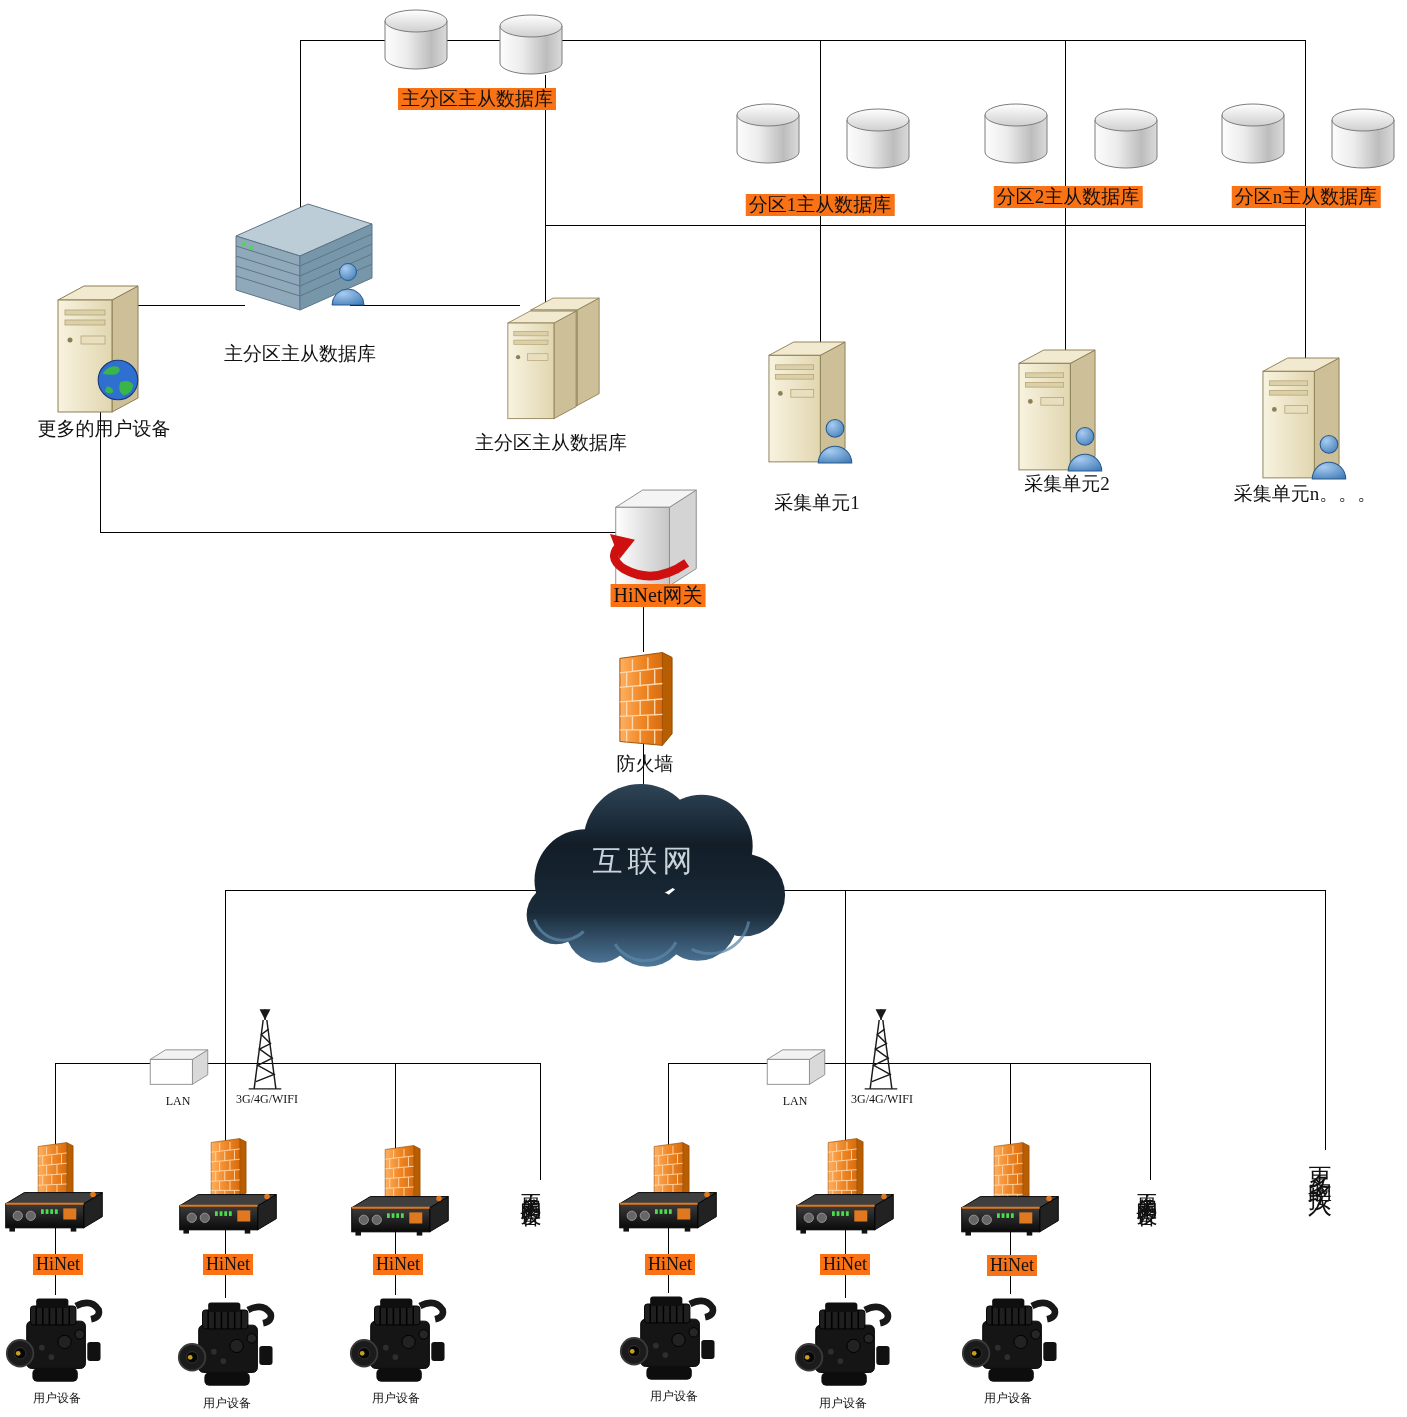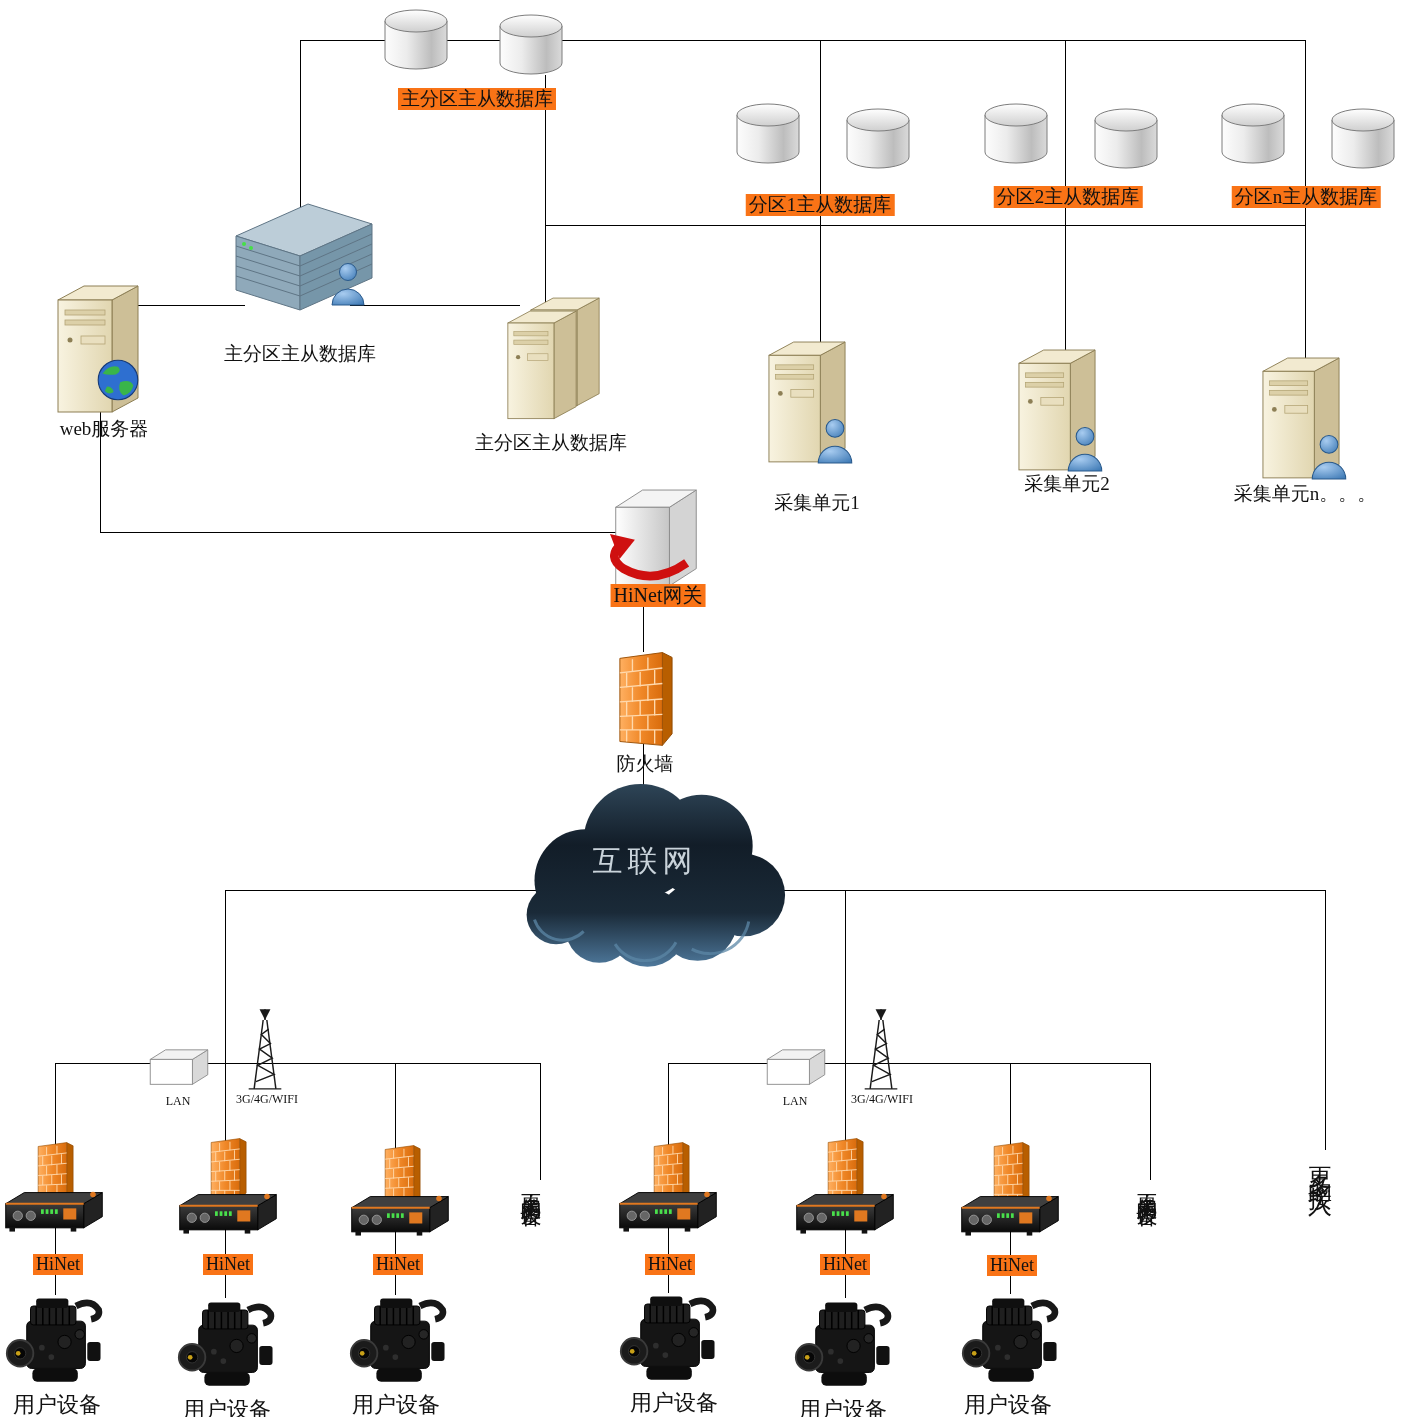--- a/index.html
+++ b/index.html
@@ -8,21 +8,21 @@
   #canvas { position:relative; width:1407px; height:1417px; background:#fff; overflow:hidden; }
   .wires { position:absolute; left:0; top:0; shape-rendering:crispEdges; }
   .wires line { stroke:#000; stroke-width:1; }
   .node { position:absolute; }
   .node svg { width:100%; height:100%; display:block; overflow:visible; }
   .lbl { position:absolute; transform:translateX(-50%); white-space:nowrap;
          font-size:19px; line-height:1.15; text-align:center; }
   .lbl.mask { background:#f97316; padding:0 3px; }
   .lbl.small { font-size:12px; }
   .lbl.hinet { font-size:18px; }
-  .lbl.udev { font-size:22px; }
+  .lbl.udev { font-size:12px; }
   .lbl.gw { font-size:20px; }
   .lbl.internet { font-size:30px; color:#c9d3da; letter-spacing:5px; }
   .vlbl { position:absolute; writing-mode:vertical-rl; font-size:21px;
           letter-spacing:2px; white-space:nowrap; }
   .vlbl.access { font-size:24px; letter-spacing:6px; }
 </style>
 </head>
 <body>
 
 <div id="canvas">
@@ -498,21 +498,21 @@
       <svg viewBox="0 0 112 102">
         <use href="#sym-engine"></use>
       </svg>
     </div>
 
   <div class="lbl mask" style="left:477px;top:88px">主分区主从数据库</div>
   <div class="lbl mask" style="left:820px;top:194px">分区1主从数据库</div>
   <div class="lbl mask" style="left:1068px;top:186px">分区2主从数据库</div>
   <div class="lbl mask" style="left:1306px;top:186px">分区n主从数据库</div>
   <div class="lbl" style="left:300px;top:343px">主分区主从数据库</div>
-  <div class="lbl" style="left:104px;top:418px">web服务器</div>
+  <div class="lbl" style="left:104px;top:418px">更多的用户设备</div>
   <div class="lbl" style="left:551px;top:432px">主分区主从数据库</div>
   <div class="lbl" style="left:817px;top:492px">采集单元1</div>
   <div class="lbl" style="left:1067px;top:473px">采集单元2</div>
   <div class="lbl" style="left:1305px;top:483px">采集单元n。。。</div>
   <div class="lbl gw mask" style="left:658px;top:584px">HiNet网关</div>
   <div class="lbl" style="left:645px;top:753px">防火墙</div>
   <div class="lbl internet" style="left:645px;top:844px">互联网</div>
 
   <div class="lbl small" style="left:178px;top:1095px">LAN</div>
   <div class="lbl small" style="left:267px;top:1093px">3G/4G/WIFI</div>

